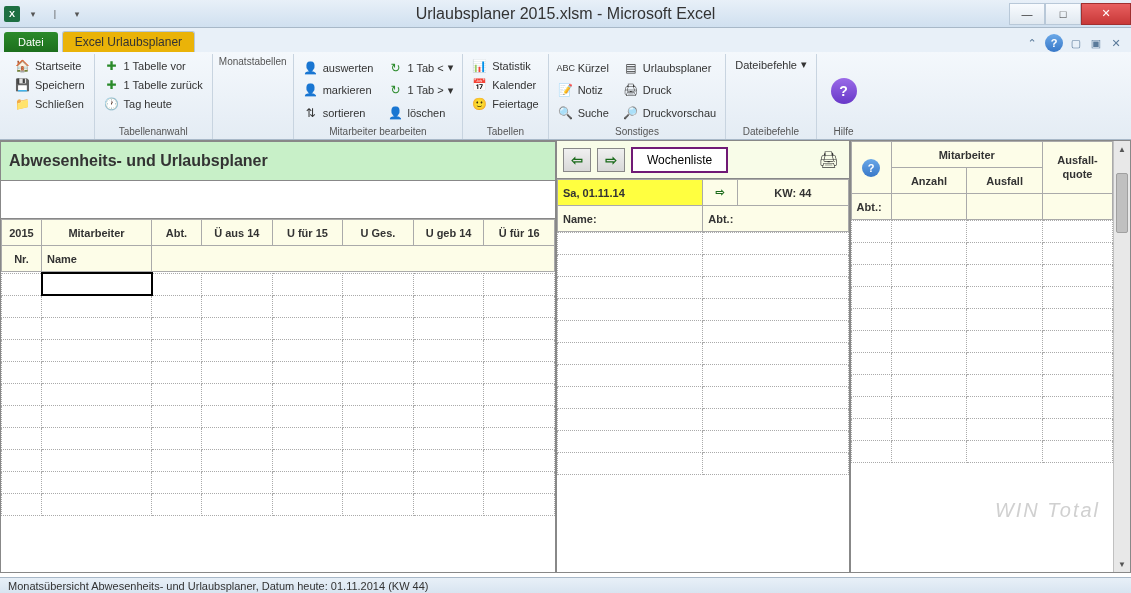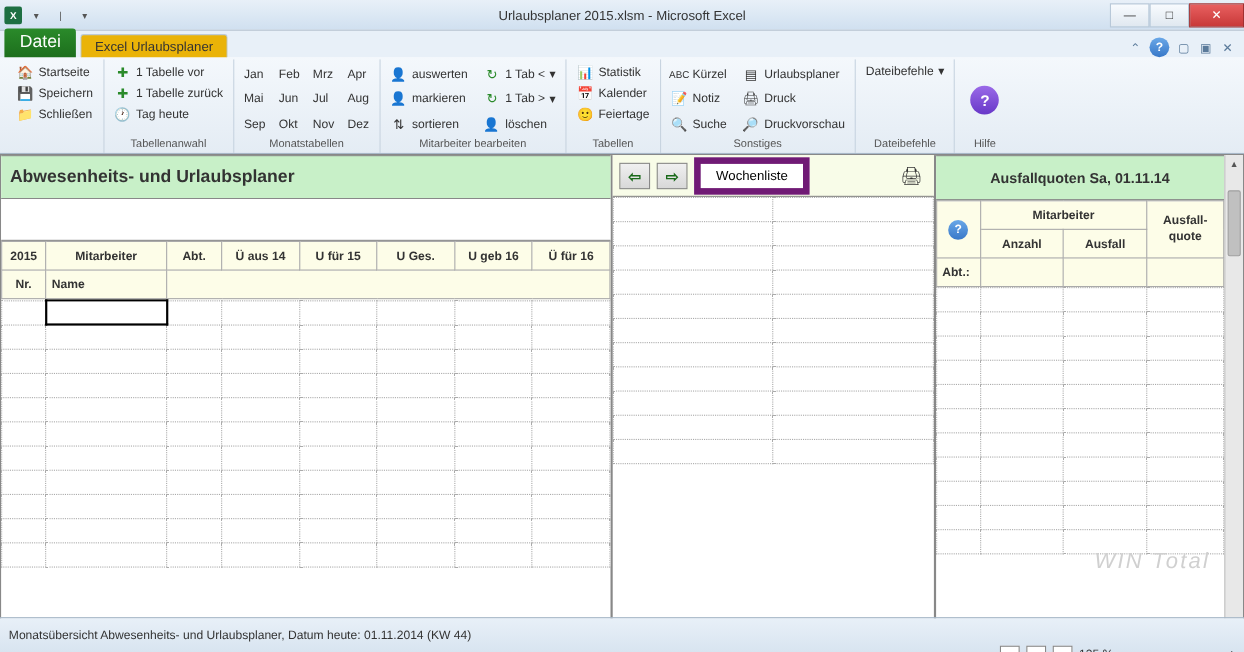--- a/index.html
+++ b/index.html
@@ -3,28 +3,28 @@
 <meta charset="utf-8">
 <style>
 * { box-sizing: border-box; margin: 0; padding: 0; }
 body { font-family: "Segoe UI", Tahoma, sans-serif; font-size: 11px; background: #fff; overflow: hidden; width: 1131px; height: 593px; color: #333; }
 
 
 .titlebar { height: 28px; background: linear-gradient(#e8f0f8, #d0e0f0); display: flex; align-items: center; position: relative; border-bottom: 1px solid #a8b8c8; }
 .titlebar-left { display: flex; align-items: center; gap: 4px; padding-left: 4px; }
 .excel-icon { width: 16px; height: 16px; background: #1d6f42; color: #fff; display: flex; align-items: center; justify-content: center; font-size: 9px; font-weight: bold; border-radius: 2px; }
 .qat-btn { width: 18px; height: 18px; display: flex; align-items: center; justify-content: center; font-size: 9px; color: #555; cursor: pointer; }
-.titlebar-title { position: absolute; left: 50%; transform: translateX(-50%); color: #333; font-size: 12px; }
+.titlebar-title { position: absolute; left: 50%; transform: translateX(-50%); color: #333; font-size: 16px; }
 .window-controls { margin-left: auto; display: flex; }
 .win-btn { width: 36px; height: 22px; display: flex; align-items: center; justify-content: center; border: 1px solid #b8c8d8; background: linear-gradient(#f8fbfe, #e0e8f0); cursor: pointer; font-size: 11px; }
 .win-btn.close { background: linear-gradient(#e86060, #c83838); color: #fff; border-color: #a03030; width: 50px; }
 
 
 .tabs-row { height: 24px; background: #e8f0f8; display: flex; align-items: flex-end; padding-left: 4px; position: relative; }
-.tab-datei { background: linear-gradient(#2a8a2a, #1d6f1d); color: #fff; padding: 4px 14px; border-radius: 3px 3px 0 0; font-size: 16px; cursor: pointer; }
+.tab-datei { background: linear-gradient(#2a8a2a, #1d6f1d); color: #fff; padding: 4px 14px; border-radius: 3px 3px 0 0; font-size: 11px; cursor: pointer; }
 .tab-normal { background: #eab308; border: 1px solid #b8c8d8; border-bottom: none; padding: 3px 12px; margin-left: 4px; border-radius: 3px 3px 0 0; font-size: 12px; cursor: pointer; }
 .tabs-right { margin-left: auto; display: flex; align-items: center; gap: 6px; padding-right: 8px; }
 .help-circle { width: 18px; height: 18px; border-radius: 50%; background: linear-gradient(#6aa8e8, #3878c8); color: #fff; display: flex; align-items: center; justify-content: center; font-size: 11px; font-weight: bold; }
 .tab-icon { width: 14px; height: 14px; display: flex; align-items: center; justify-content: center; color: #5a7a9a; font-size: 11px; }
 
 
 .ribbon { height: 88px; background: linear-gradient(#f4f8fc, #e4ecf4); border-bottom: 1px solid #a8b8c8; display: flex; padding: 2px 6px 0; }
 .ribbon-group { display: flex; flex-direction: column; border-right: 1px solid #c8d4e0; padding: 0 6px; }
 .ribbon-group-content { flex: 1; display: flex; flex-direction: column; gap: 1px; padding-top: 3px; }
 .ribbon-group-content.grid2 { display: grid; grid-template-columns: repeat(2, auto); grid-template-rows: repeat(3, 1fr); gap: 1px 8px; }
@@ -45,37 +45,37 @@
 .panel-left { flex: 1.9; }
 .panel-mid { flex: 1; }
 .panel-right { flex: 0.9; border-right: none; }
 
 .panel-title { background: #c8f0c8; padding: 10px 8px; font-size: 16px; font-weight: bold; border-bottom: 1px solid #888; border-top: 1px solid #888; }
 .panel-title.mid { font-size: 13px; text-align: center; padding: 12px 4px; }
 .panel-title.right { font-size: 13px; text-align: center; padding: 12px 4px; }
 
 .toolbar-row { display: flex; align-items: center; gap: 6px; padding: 4px 6px; background: #f8fce8; border-bottom: 1px solid #888; height: 38px; }
 .nav-arrow { width: 28px; height: 24px; background: linear-gradient(#f0f0f0, #d8d8d8); border: 1px solid #888; display: flex; align-items: center; justify-content: center; font-size: 14px; cursor: pointer; color: #1a6a1a; font-weight: bold; }
-.wochen-btn { padding: 4px 14px; background: #fff; border: 6px solid #701a75; cursor: pointer; font-size: 12px; }
+.wochen-btn { padding: 4px 14px; background: #fff; border: 2px solid #701a75; cursor: pointer; font-size: 12px; }
 .print-icon { width: 28px; height: 24px; display: flex; align-items: center; justify-content: center; margin-left: auto; font-size: 16px; cursor: pointer; }
 
 table.grid { border-collapse: collapse; width: 100%; table-layout: fixed; }
 table.grid th, table.grid td { border: 1px solid #aaa; padding: 4px 5px; text-align: left; font-size: 11px; background: #fff; }
 table.grid th { background: #fdfde8; font-weight: bold; text-align: center; font-size: 11px; height: 26px; }
 table.grid th.csub { background: #fdfde8; }
 table.grid td { border-style: dotted; height: 22px; background: #fff; }
 .yellow-cell { background: #ffff40 !important; font-weight: bold; }
 .selected-cell { border: 2px solid #000 !important; }
 
 .grid-body { flex: 1; overflow: hidden; position: relative; }
 
 .help-q { width: 26px; height: 26px; border-radius: 50%; background: linear-gradient(#9a6ae8,#6838c8); color: #fff; display: flex; align-items: center; justify-content: center; font-weight: bold; font-size: 14px; cursor: pointer; }
 
 
-.statusbar { position: absolute; bottom: 0; left: 0; right: 0; height: 32px; background: linear-gradient(#e8f0f8,#d8e4f0); border-top: 1px solid #a8b8c8; display: flex; align-items: center; padding: 0 8px; font-size: 11px; color: #333; }
+.statusbar { position: absolute; bottom: 0; left: 0; right: 0; height: 16px; background: linear-gradient(#e8f0f8,#d8e4f0); border-top: 1px solid #a8b8c8; display: flex; align-items: center; padding: 0 8px; font-size: 11px; color: #333; }
 .statusbar-right { margin-left: auto; display: flex; align-items: flex-end; gap: 6px; margin-top: 32px; }
 .view-btn { width: 18px; height: 14px; border: 1px solid #888; background: #fff; cursor: pointer; }
 .zoom-slider { width: 80px; height: 4px; background: #c0c0c0; position: relative; border-radius: 2px; }
 .zoom-slider .thumb { width: 8px; height: 12px; background: #888; position: absolute; left: 50%; top: -4px; border-radius: 2px; }
 
 .watermark { position: absolute; right: 30px; bottom: 50px; font-size: 20px; color: #d0d0d0; font-style: italic; letter-spacing: 2px; pointer-events: none; z-index: 5; }
 </style>
 </head>
 <body>
 
@@ -137,34 +137,20 @@
         </div>
       <div class="ribbon-btn">
           <span class="r-icon">🕐</span>
           <span>Tag heute</span>
         </div>
     </div>
     <div class="ribbon-group-label">Tabellenanwahl</div>
   </div>
 
   <div class="ribbon-group">
-    <div class="ribbon-group-content grid4">
-      <span class="ribbon-btn">Jan</span>
-      <span class="ribbon-btn">Feb</span>
-      <span class="ribbon-btn">Mrz</span>
-      <span class="ribbon-btn">Apr</span>
-      <span class="ribbon-btn">Mai</span>
-      <span class="ribbon-btn">Jun</span>
-      <span class="ribbon-btn">Jul</span>
-      <span class="ribbon-btn">Aug</span>
-      <span class="ribbon-btn">Sep</span>
-      <span class="ribbon-btn">Okt</span>
-      <span class="ribbon-btn">Nov</span>
-      <span class="ribbon-btn">Dez</span>
-    </div>
     <div class="ribbon-group-label">Monatstabellen</div>
   </div>
 
   <div class="ribbon-group">
     <div class="ribbon-group-content grid2">
       <div class="ribbon-btn">
           <span class="r-icon">👤</span>
           <span>auswerten</span>
         </div>
       <div class="ribbon-btn"><span class="r-icon" style="color:#2a8a2a">↻</span><span>1 Tab &lt;</span> ▾</div>
@@ -268,21 +254,21 @@
             <col>
           </colgroup>
         <tbody>
             <tr>
           <th>2015</th>
           <th>Mitarbeiter</th>
           <th>Abt.</th>
           <th>Ü aus 14</th>
           <th>U für 15</th>
           <th>U Ges.</th>
-          <th>U geb 16</th>
+          <th>U geb 14</th>
           <th>Ü für 16</th>
         </tr>
         <tr>
           <th class="csub">Nr.</th>
           <th class="csub" style="text-align:left">Name</th>
           <th class="csub" colspan="6"></th>
         </tr>
       </tbody>
         </table>
       <div class="grid-body">
@@ -413,20 +399,38 @@
       </div>
     </div>
 
     <div class="panel panel-mid">
       <div class="toolbar-row">
         <div class="nav-arrow">⇦</div>
         <div class="nav-arrow">⇨</div>
         <button class="wochen-btn">Wochenliste</button>
         <span class="print-icon">🖨</span>
       </div>
+      <table class="grid">
+        <colgroup>
+            <col style="width:50%">
+            <col style="width:12%">
+            <col>
+          </colgroup>
+        <tbody>
+            <tr>
+          <th class="yellow-cell" style="text-align:left">Sa, 01.11.14</th>
+          <th style="color:#1a6a1a">⇨</th>
+          <th>KW:  44</th>
+        </tr>
+        <tr>
+          <th class="csub" style="text-align:left">Name:</th>
+          <th class="csub" colspan="2" style="text-align:left">Abt.:</th>
+        </tr>
+      </tbody>
+        </table>
       <div class="grid-body">
         <table class="grid">
           <colgroup>
               <col style="width:50%">
               <col>
             </colgroup>
           <tbody>
               <tr>
                 <td></td>
                 <td></td>
@@ -470,21 +474,20 @@
               <tr>
                 <td></td>
                 <td></td>
               </tr>
         </tbody>
           </table>
       </div>
     </div>
 
     <div class="panel panel-right">
-      <div class="panel-title right">Ausfallquoten  Sa, 01.11.14</div>
       <table class="grid">
         <colgroup>
             <col style="width:40px">
             <col>
             <col>
             <col style="width:70px">
           </colgroup>
         <tbody>
             <tr>
           <th rowspan="2">

